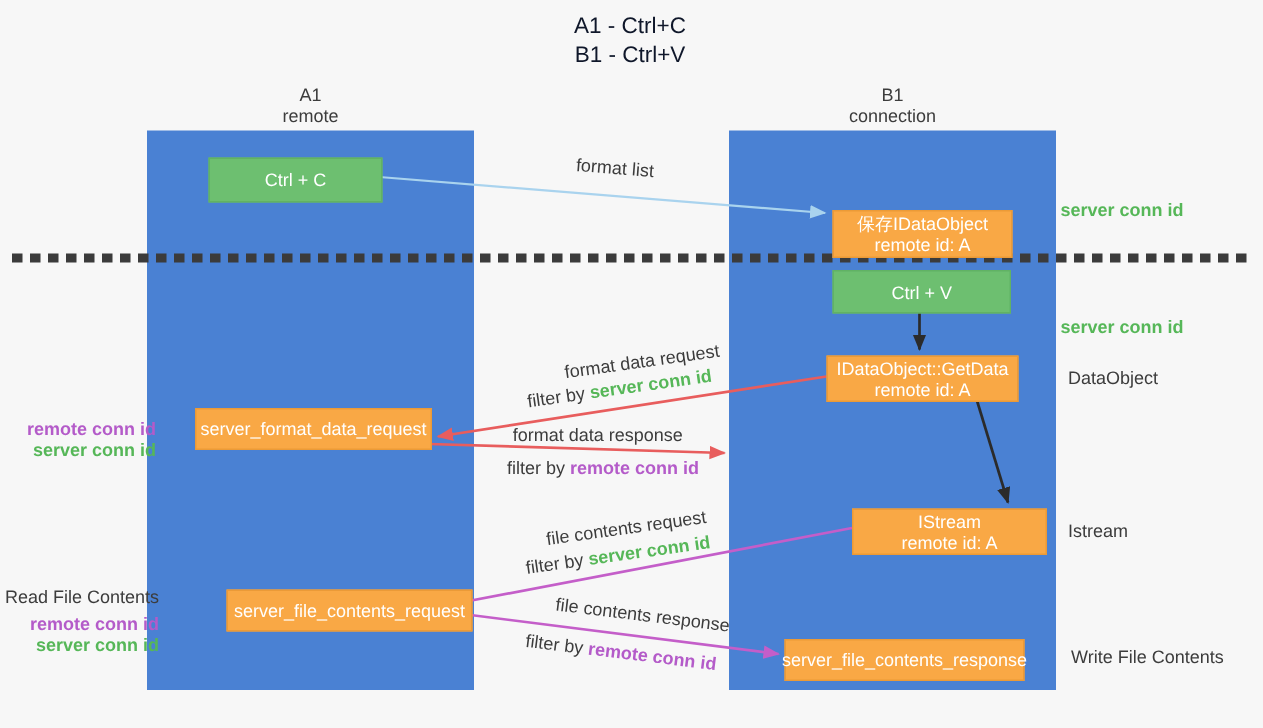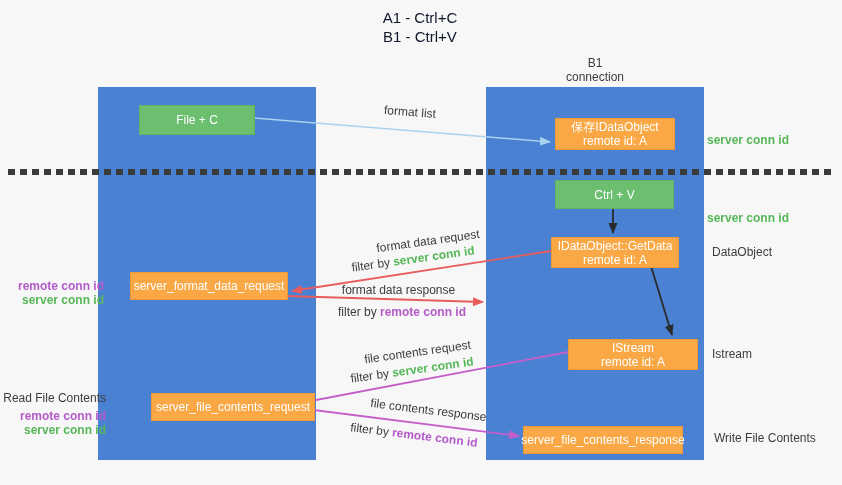--- a/index.html
+++ b/index.html
@@ -35,20 +35,24 @@
 </head>
 <body>
 
 <div id="stage">
 
   <div class="title">
     <div>A1 - Ctrl+C</div>
     <div>B1 - Ctrl+V</div>
   </div>
 
+  <div class="col-header" style="left:98px;top:56px;">
+    <div>A1</div>
+    <div>remote</div>
+  </div>
   <div class="col-header" style="left:486px;top:56px;">
     <div>B1</div>
     <div>connection</div>
   </div>
 
   <div class="lifeline" style="left:98px;"></div>
   <div class="lifeline" style="left:486px;"></div>
 
   <svg class="arrows" width="842" height="485">
     <defs>
@@ -77,24 +81,24 @@
     <line x1="286" y1="296" x2="483" y2="302" stroke="#e85d5d" stroke-width="1.8" marker-end="url(#m-red)"></line>
 
     <line x1="651" y1="266" x2="672" y2="335" stroke="#2b2b2b" stroke-width="1.8" marker-end="url(#m-black)"></line>
 
     <line x1="568" y1="352" x2="295" y2="404" stroke="#c45ec9" stroke-width="1.8" marker-end="url(#m-mag)"></line>
 
     <line x1="290" y1="407" x2="519" y2="436" stroke="#c45ec9" stroke-width="1.8" marker-end="url(#m-mag)"></line>
   </svg>
 
   <div class="node green-box" style="left:139px;top:105px;width:114px;height:28px;">
-    <div>File + C</div>
+    <div>Ctrl + C</div>
   </div>
 
-  <div class="node orange-box" style="left:555px;top:118px;width:118px;height:30px;">
+  <div class="node orange-box" style="left:555px;top:140px;width:118px;height:30px;">
     <div>保存IDataObject</div>
     <div>remote id: A</div>
   </div>
 
   <div class="node green-box" style="left:555px;top:180px;width:117px;height:27px;">
     <div>Ctrl + V</div>
   </div>
 
   <div class="node orange-box" style="left:551px;top:237px;width:126px;height:29px;">
     <div>IDataObject::GetData</div>

